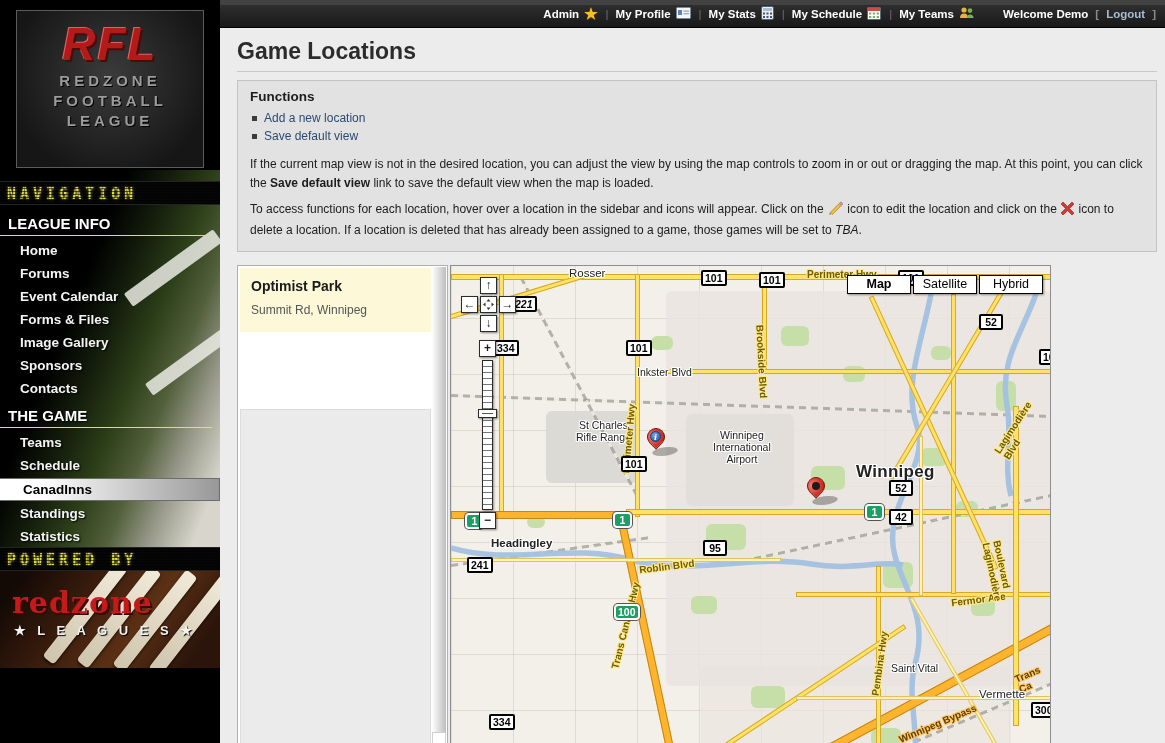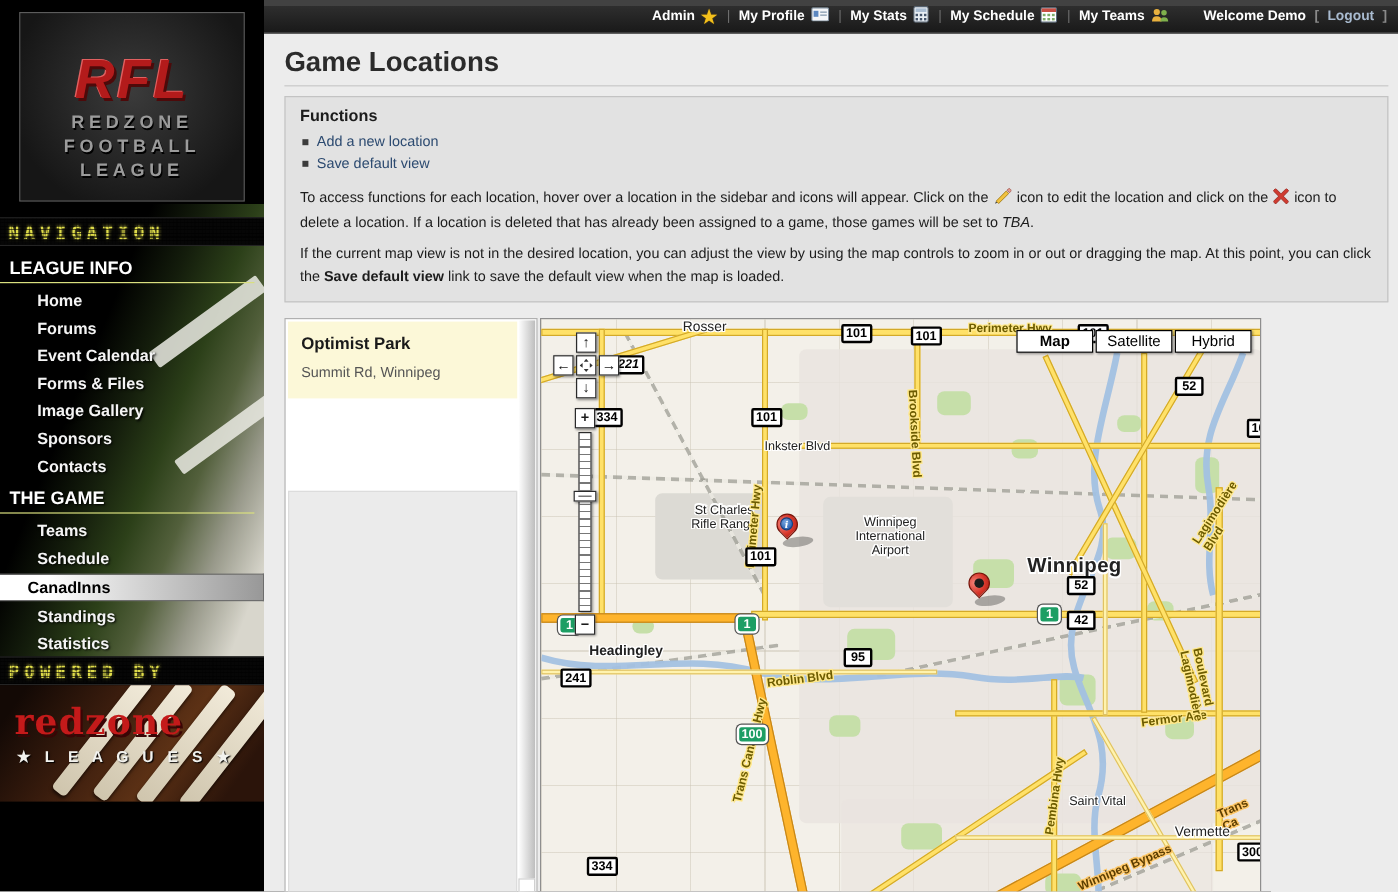--- a/index.html
+++ b/index.html
@@ -6,35 +6,35 @@
   body { font-family:"Liberation Sans", sans-serif; background:#555; }
   #app { position:relative; width:1165px; height:743px; overflow:hidden; background:#ececec; }
 
   
   .sidebar { position:absolute; left:0; top:0; width:220px; height:743px; background:#000; overflow:hidden; }
   .side-photo { position:absolute; left:0; top:170px; width:220px; height:380px;
     background:linear-gradient(112deg,#000 34%,#141d0c 46%,#2c4019 58%,#53603c 69%,#98998a 80%,#d8d6cc 92%); }
   .side-stripe { position:absolute; background:rgba(235,235,228,.85); transform:rotate(-36deg); border-radius:2px; }
   .logo-box { position:absolute; left:16px; top:10px; width:188px; height:158px;
     background:radial-gradient(circle at 50% 42%, #3b3b3b, #161616 78%); border:1px solid #5c5c5c; text-align:center; }
-  .logo-abbr { margin-top:28px; font:bold italic 46px "Liberation Sans",sans-serif; color:#b31b1b;
+  .logo-abbr { margin-top:6px; font:bold italic 46px "Liberation Sans",sans-serif; color:#b31b1b;
     text-shadow:2px 2px 0 #4d0a0a, -1px -1px 0 #e06060; letter-spacing:2px; }
   .logo-line { font:bold 15px "Liberation Sans",sans-serif; color:#9b9b9b; letter-spacing:4px; line-height:20px;
     text-shadow:1px 1px 0 #000; }
   .led-bar { position:absolute; left:0; width:220px; height:24px; background:#060606; color:#dedb4a;
     font-family:"DejaVu Sans Mono",monospace; font-weight:bold; font-size:15px; letter-spacing:4px;
     line-height:24px; padding-left:7px; text-shadow:0 0 3px rgba(222,219,74,.7);
     border-top:1px solid #242424; border-bottom:1px solid #242424; overflow:hidden; }
   .led-bar::after { content:""; position:absolute; inset:0;
     background:repeating-linear-gradient(0deg, rgba(0,0,0,.6) 0 1px, transparent 1px 3px),
                repeating-linear-gradient(90deg, rgba(0,0,0,.3) 0 1px, transparent 1px 3px); }
   .side-nav { position:absolute; left:0; top:208px; width:220px; }
   .nav-header { font-weight:bold; font-size:15px; color:#fff; padding:3px 0 3px 8px; margin:4px 8px 3px 0;
     border-bottom:1px solid #d9df7f; text-shadow:1px 1px 2px #000; }
-  .nav-item { font-weight:bold; font-size:13.5px; color:#f4f4f4; padding:4px 0 4px 31px; text-shadow:1px 1px 2px #000; cursor:pointer; }
+  .nav-item { font-weight:bold; font-size:13.5px; color:#f4f4f4; padding:4px 0 4px 20px; text-shadow:1px 1px 2px #000; cursor:pointer; }
   .nav-item.active { background:linear-gradient(to right,#ffffff 18%,#989898); color:#000;
     border:1px solid #6d6d6d; border-left:none; padding:3px 0 3px 23px; text-shadow:none; margin:1px 0; }
   .footer-logo { position:absolute; left:0; top:571px; width:220px; height:97px; overflow:hidden;
     background:linear-gradient(125deg,#130905 8%,#3d1e0e 38%,#5c3115 62%,#2b140a 88%); }
   .lace { position:absolute; background:linear-gradient(#f1ead9,#cfc5ad); border-radius:4px;
     box-shadow:1px 2px 3px rgba(0,0,0,.6); transform:rotate(38deg); }
   .fl-title { position:absolute; left:12px; top:14px; font:bold 30px "DejaVu Serif",serif; color:#c41a1a;
     letter-spacing:1px; text-shadow:2px 2px 0 #3a0505; }
   .fl-sub { position:absolute; left:14px; top:52px; font:bold 13px "Liberation Sans",sans-serif; color:#f2f2ee;
     letter-spacing:4px; text-shadow:1px 1px 1px #000; }
@@ -256,28 +256,28 @@
         <ul class="fn-links">
             <li>
               <span class="sq-bullet"></span>
               <a class="fn-link">Add a new location</a>
             </li>
             <li>
               <span class="sq-bullet"></span>
               <a class="fn-link">Save default view</a>
             </li>
           </ul>
+        <p class="fn-para"><span>If the current map view is not in the desired location, you can adjust the view by using the map controls to zoom in or out or dragging the map. At this point, you can click the </span><span class="b">Save default view</span><span> link to save the default view when the map is loaded.</span></p>
         <p class="fn-para"><span>To access functions for each location, hover over a location in the sidebar and icons will appear. Click on the </span><span class="inline-ic"><svg width="15" height="14" viewBox="0 0 15 14">
                 <path d="M3 13 L1.2 13.7 L2 12 Z" fill="#333"></path>
                 <path d="M2.2 11.6 L10.5 3.2 L12.6 5.3 L4.2 13.6 Z" fill="#f2c23e" stroke="#a8821e" stroke-width="0.8"></path>
                 <path d="M11.2 2.5 L12.4 1.3 Q13 0.8 13.7 1.4 L14.4 2.1 Q15 2.8 14.4 3.4 L13.3 4.6 Z" fill="#e79a90" stroke="#a05a50" stroke-width="0.7"></path>
               </svg></span><span> icon to edit the location and click on the </span><span class="inline-ic"><svg width="13" height="13" viewBox="0 0 13 13">
                 <path d="M2 0 L6.5 4.5 L11 0 L13 2 L8.5 6.5 L13 11 L11 13 L6.5 8.5 L2 13 L0 11 L4.5 6.5 L0 2 Z" fill="#cf3b30" stroke="#8e1f18" stroke-width="0.6"></path>
               </svg></span><span> icon to delete a location. If a location is deleted that has already been assigned to a game, those games will be set to </span><span class="i">TBA</span><span>.</span></p>
-        <p class="fn-para"><span>If the current map view is not in the desired location, you can adjust the view by using the map controls to zoom in or out or dragging the map. At this point, you can click the </span><span class="b">Save default view</span><span> link to save the default view when the map is loaded.</span></p>
       </section>
 
       <div class="cols">
 
         <div class="loc-panel">
           <div id="loc-cards">
               <div class="loc-card">
                 <div class="loc-name">Optimist Park</div>
                 <div class="loc-addr">Summit Rd, Winnipeg</div>
               </div>

